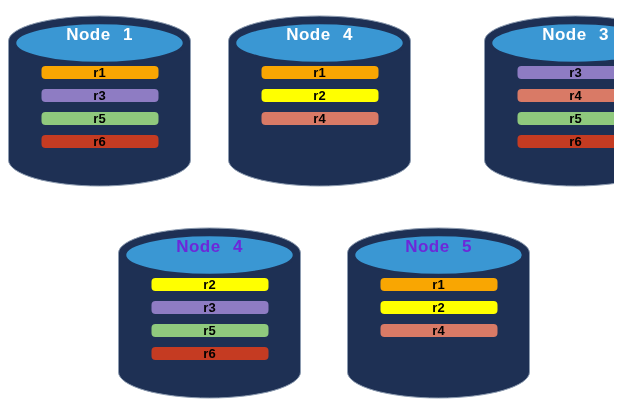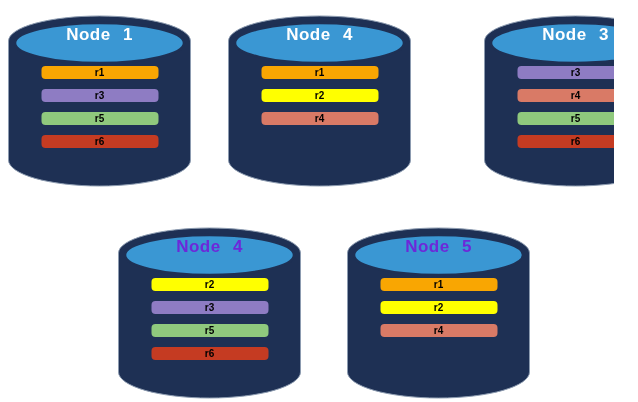--- a/index.html
+++ b/index.html
@@ -55,21 +55,21 @@
     gap: 10px;
   }
   .bar {
     height: 13px;
     border-radius: 4px;
     display: flex;
     align-items: center;
     justify-content: center;
   }
   .bar-label {
-    font-size: 10px;
+    font-size: 13px;
     font-weight: bold;
     line-height: 13px;
     user-select: none;
   }
 </style>
 </head>
 <body>
 
 <div id="diagram-canvas" style="background: rgb(255, 255, 255);">
   <div class="node" style="left: 8px; top: 8px;">

